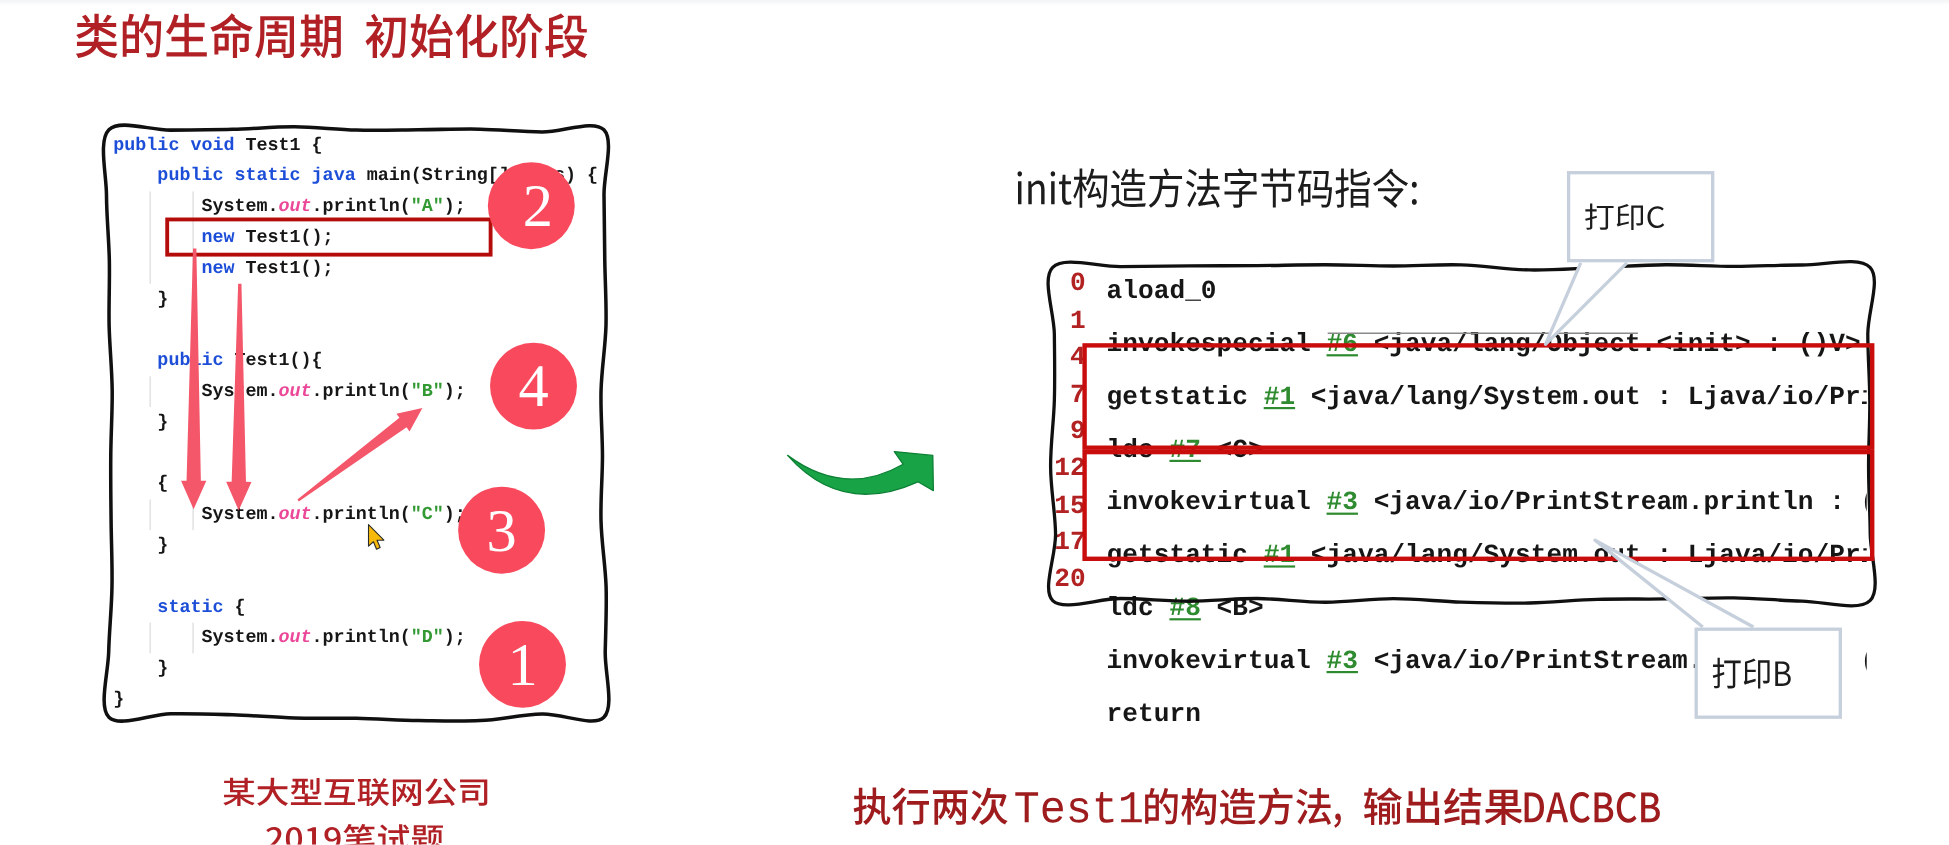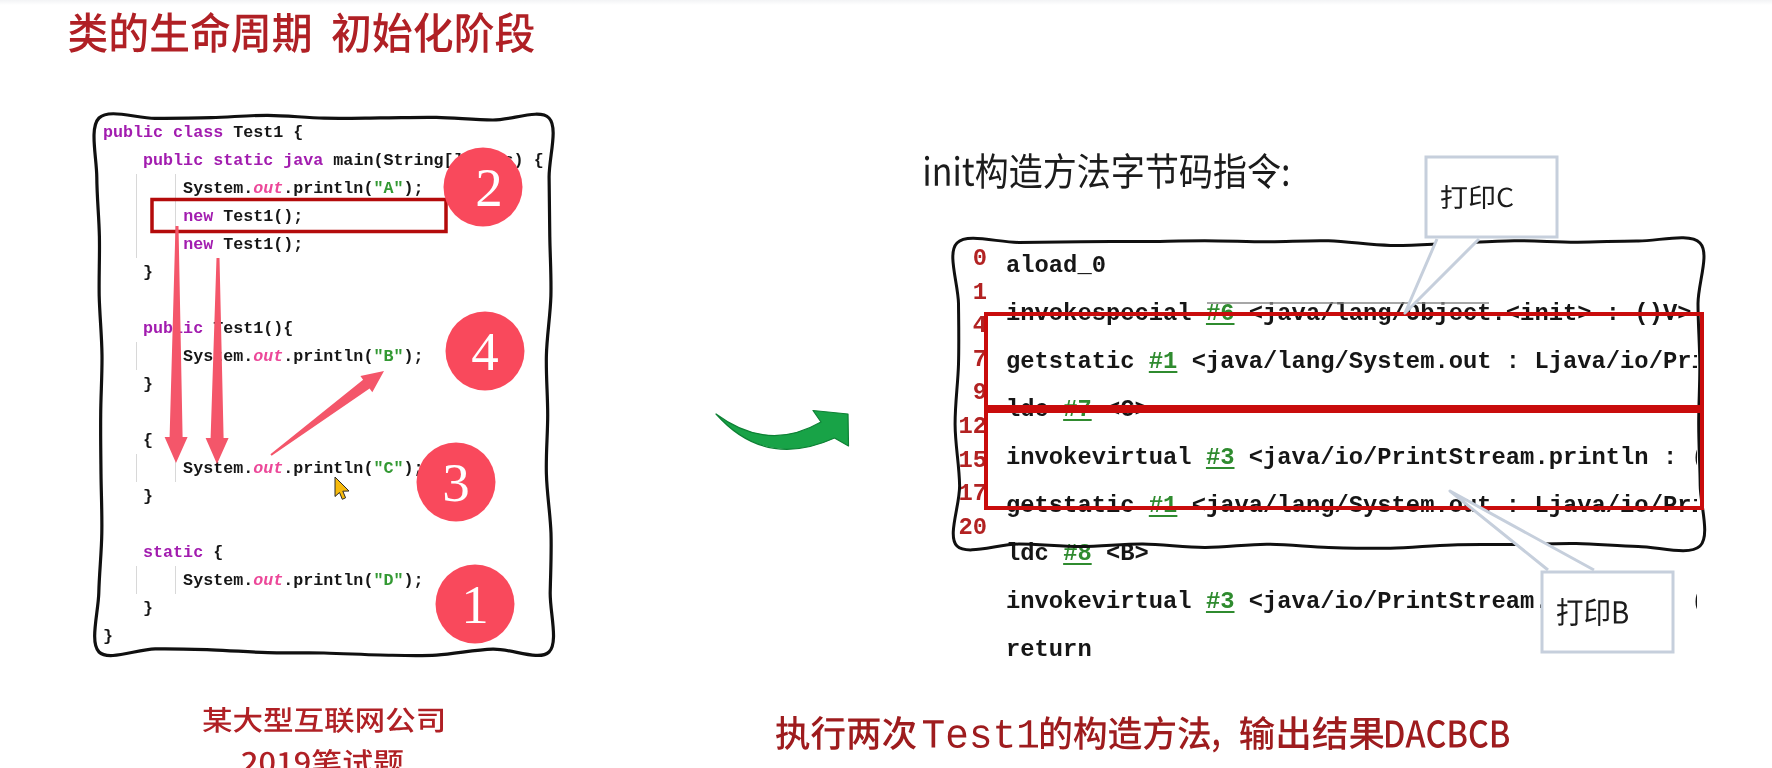--- a/index.html
+++ b/index.html
@@ -1,36 +1,36 @@
 <!DOCTYPE html>
 <html><head><meta charset="utf-8"><style>
 *{margin:0;padding:0;box-sizing:border-box}
 html,body{width:1772px;height:768px;overflow:hidden;background:#fff;position:relative}
 pre{position:absolute;font-family:"Liberation Mono",monospace;font-weight:bold;z-index:1}
 #codeL{left:103px;top:119px;font-size:16.7px;line-height:28px;color:#161616}
-#codeL .k{color:#a21caf;font-style:normal}
+#codeL .k{color:#1d4ed8;font-style:normal}
 #codeL i.o{color:#ec4899}
 #codeL s.g{color:#339933;text-decoration:none}
 s{text-decoration:none} b{font-weight:bold}
 #numR{left:939px;top:242px;width:48px;font-size:23.8px;line-height:33.6px;color:#b22222;text-align:right}
 #codeR{left:1006px;top:242px;width:691px;font-size:23.8px;line-height:48px;color:#161616;overflow:hidden}
 #codeR u.r{color:#2f8b2f;text-decoration:underline;text-underline-offset:3px}
 .gl{position:absolute;width:1px;background:#d8d8d8;z-index:0}
 </style></head>
 <body>
 <div style="position:absolute;left:0;top:0;width:1772px;height:5px;background:linear-gradient(#f2f3f5,#ffffff)"></div>
 <div class="gl" style="left:136px;top:174px;height:84px"></div>
 <div class="gl" style="left:175px;top:174px;height:84px"></div>
 <div class="gl" style="left:136px;top:342px;height:28px"></div>
 <div class="gl" style="left:175px;top:342px;height:28px"></div>
 <div class="gl" style="left:136px;top:454px;height:28px"></div>
 <div class="gl" style="left:175px;top:454px;height:28px"></div>
 <div class="gl" style="left:136px;top:566px;height:28px"></div>
 <div class="gl" style="left:175px;top:566px;height:28px"></div>
-<pre id="codeL"><b class="k">public</b> <b class="k">class</b> Test1 {
+<pre id="codeL"><b class="k">public</b> <b class="k">void</b> Test1 {
     <b class="k">public</b> <b class="k">static</b> <b class="k">java</b> main(String[] args) {
         System.<i class="o">out</i>.println(<s class="g">"A"</s>);
         <b class="k">new</b> Test1();
         <b class="k">new</b> Test1();
     }
 
     <b class="k">public</b> Test1(){
         System.<i class="o">out</i>.println(<s class="g">"B"</s>);
     }
 

